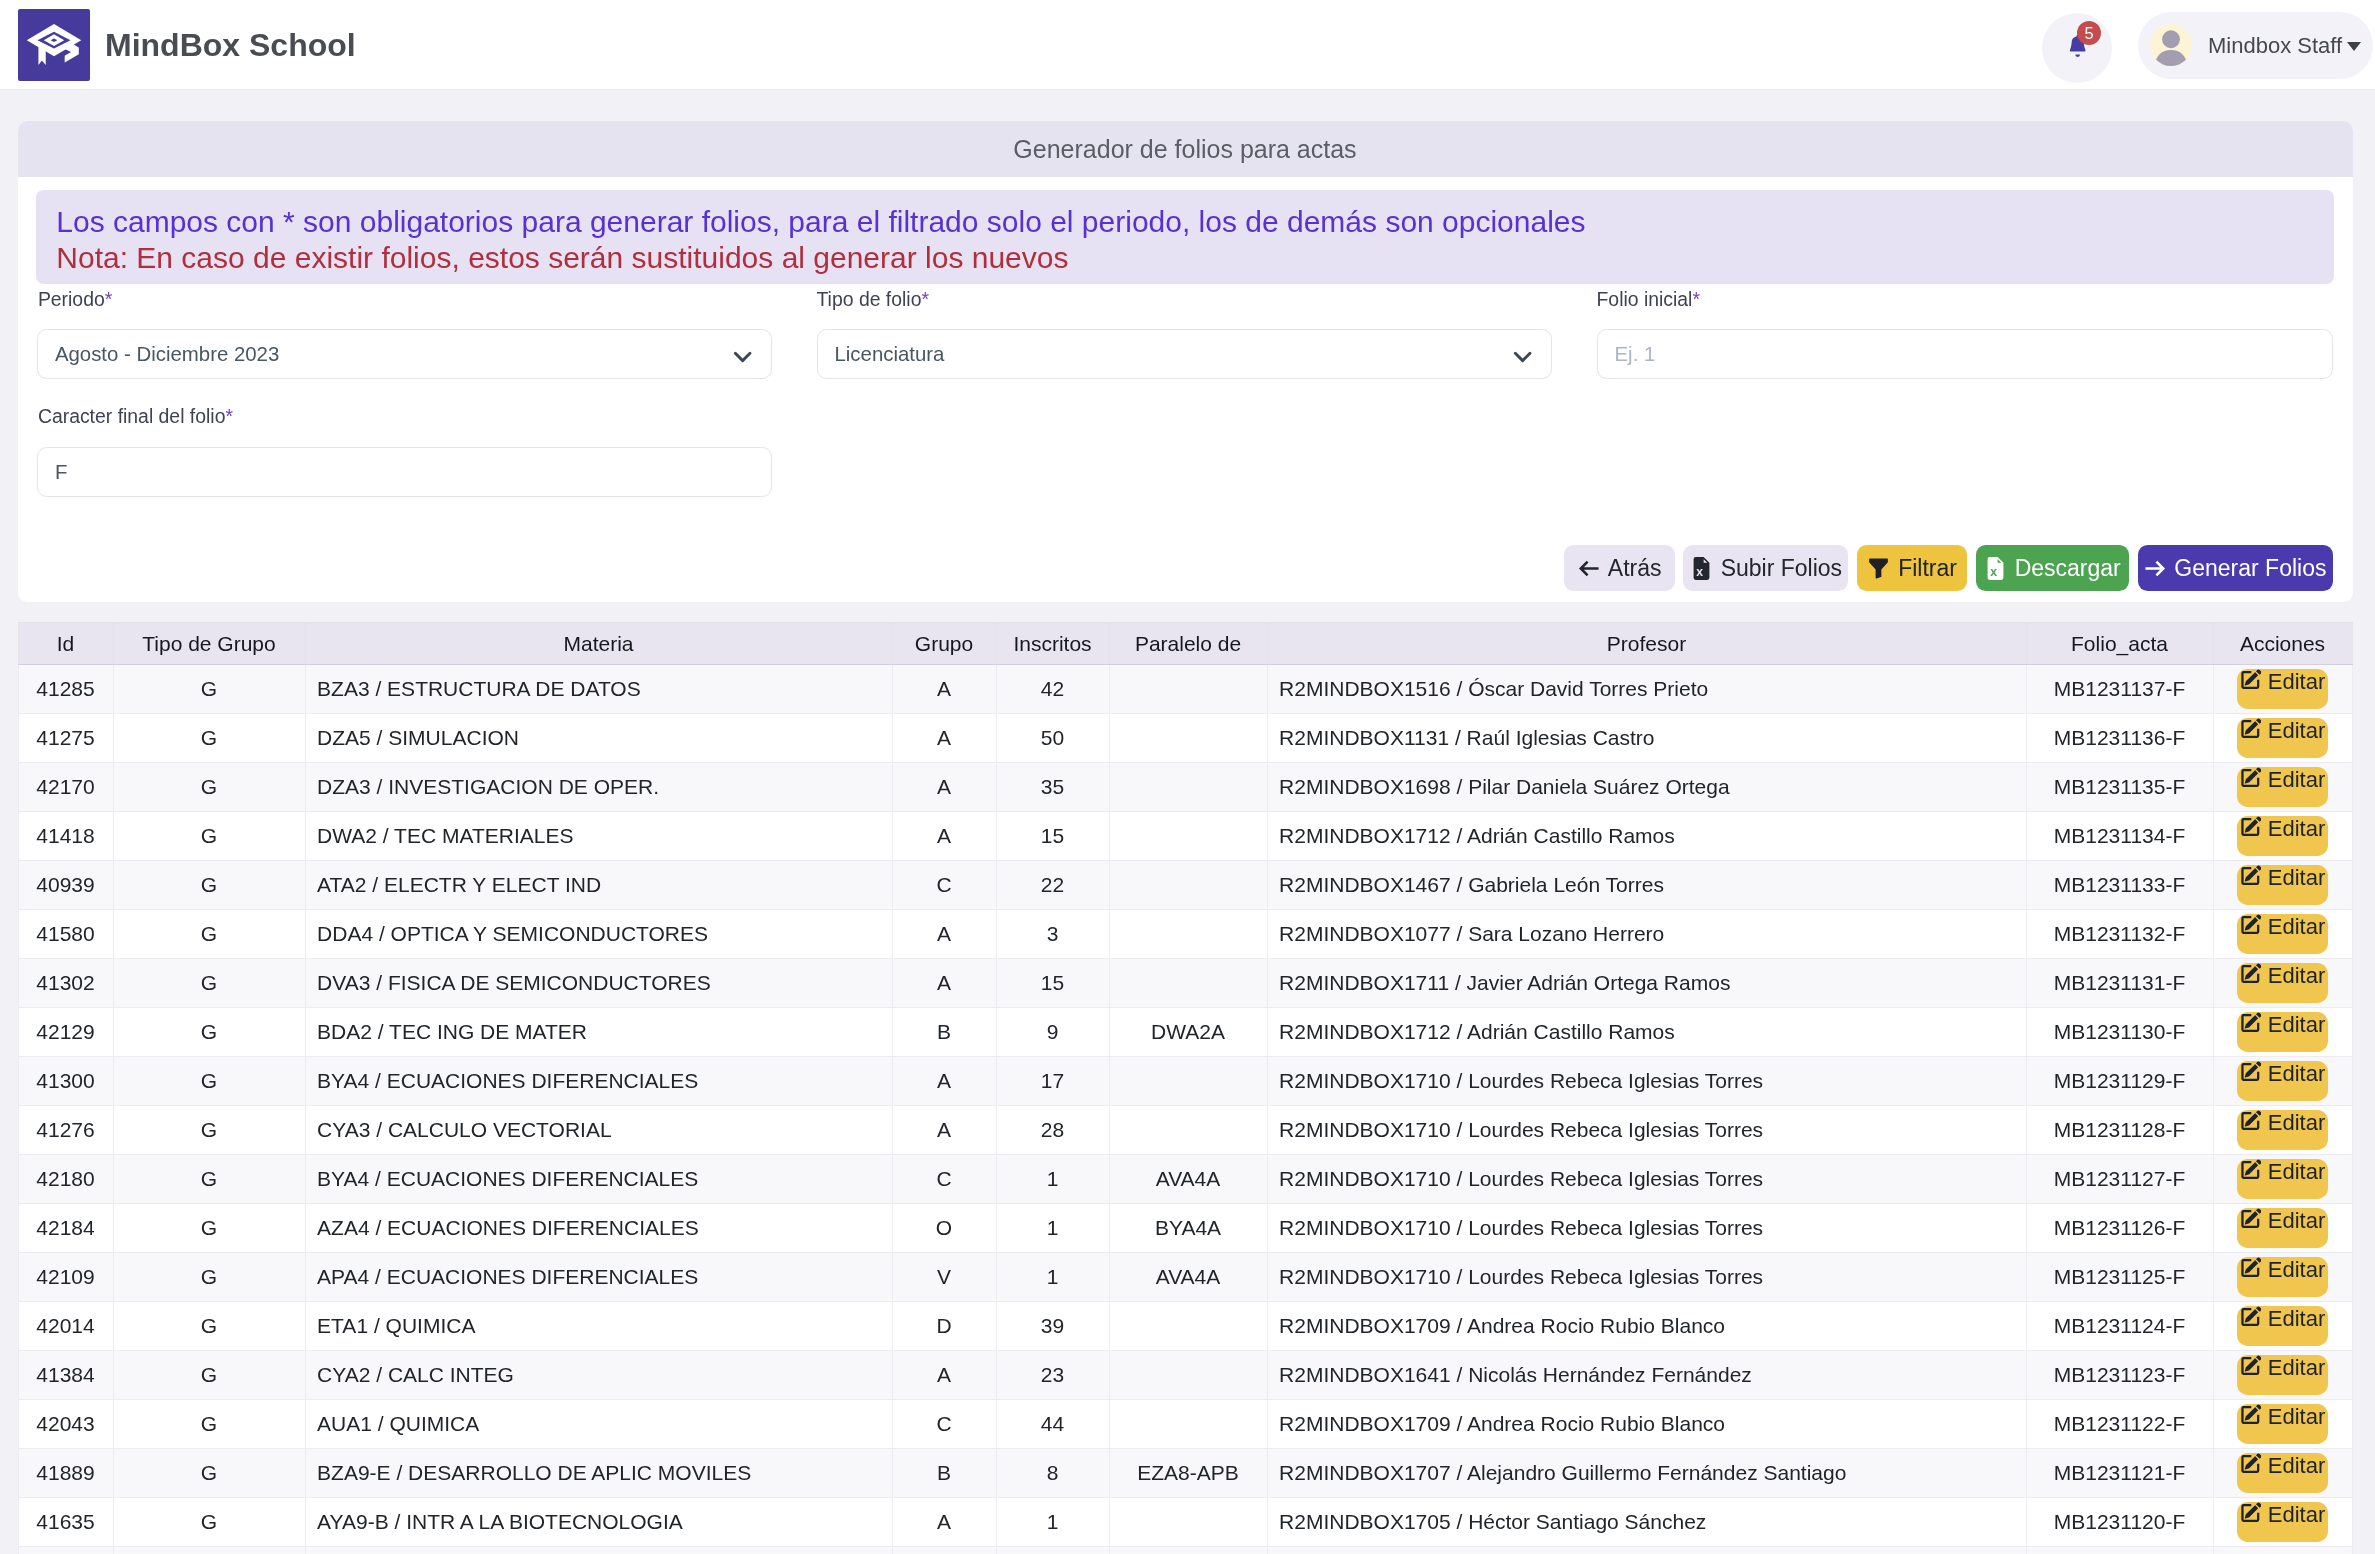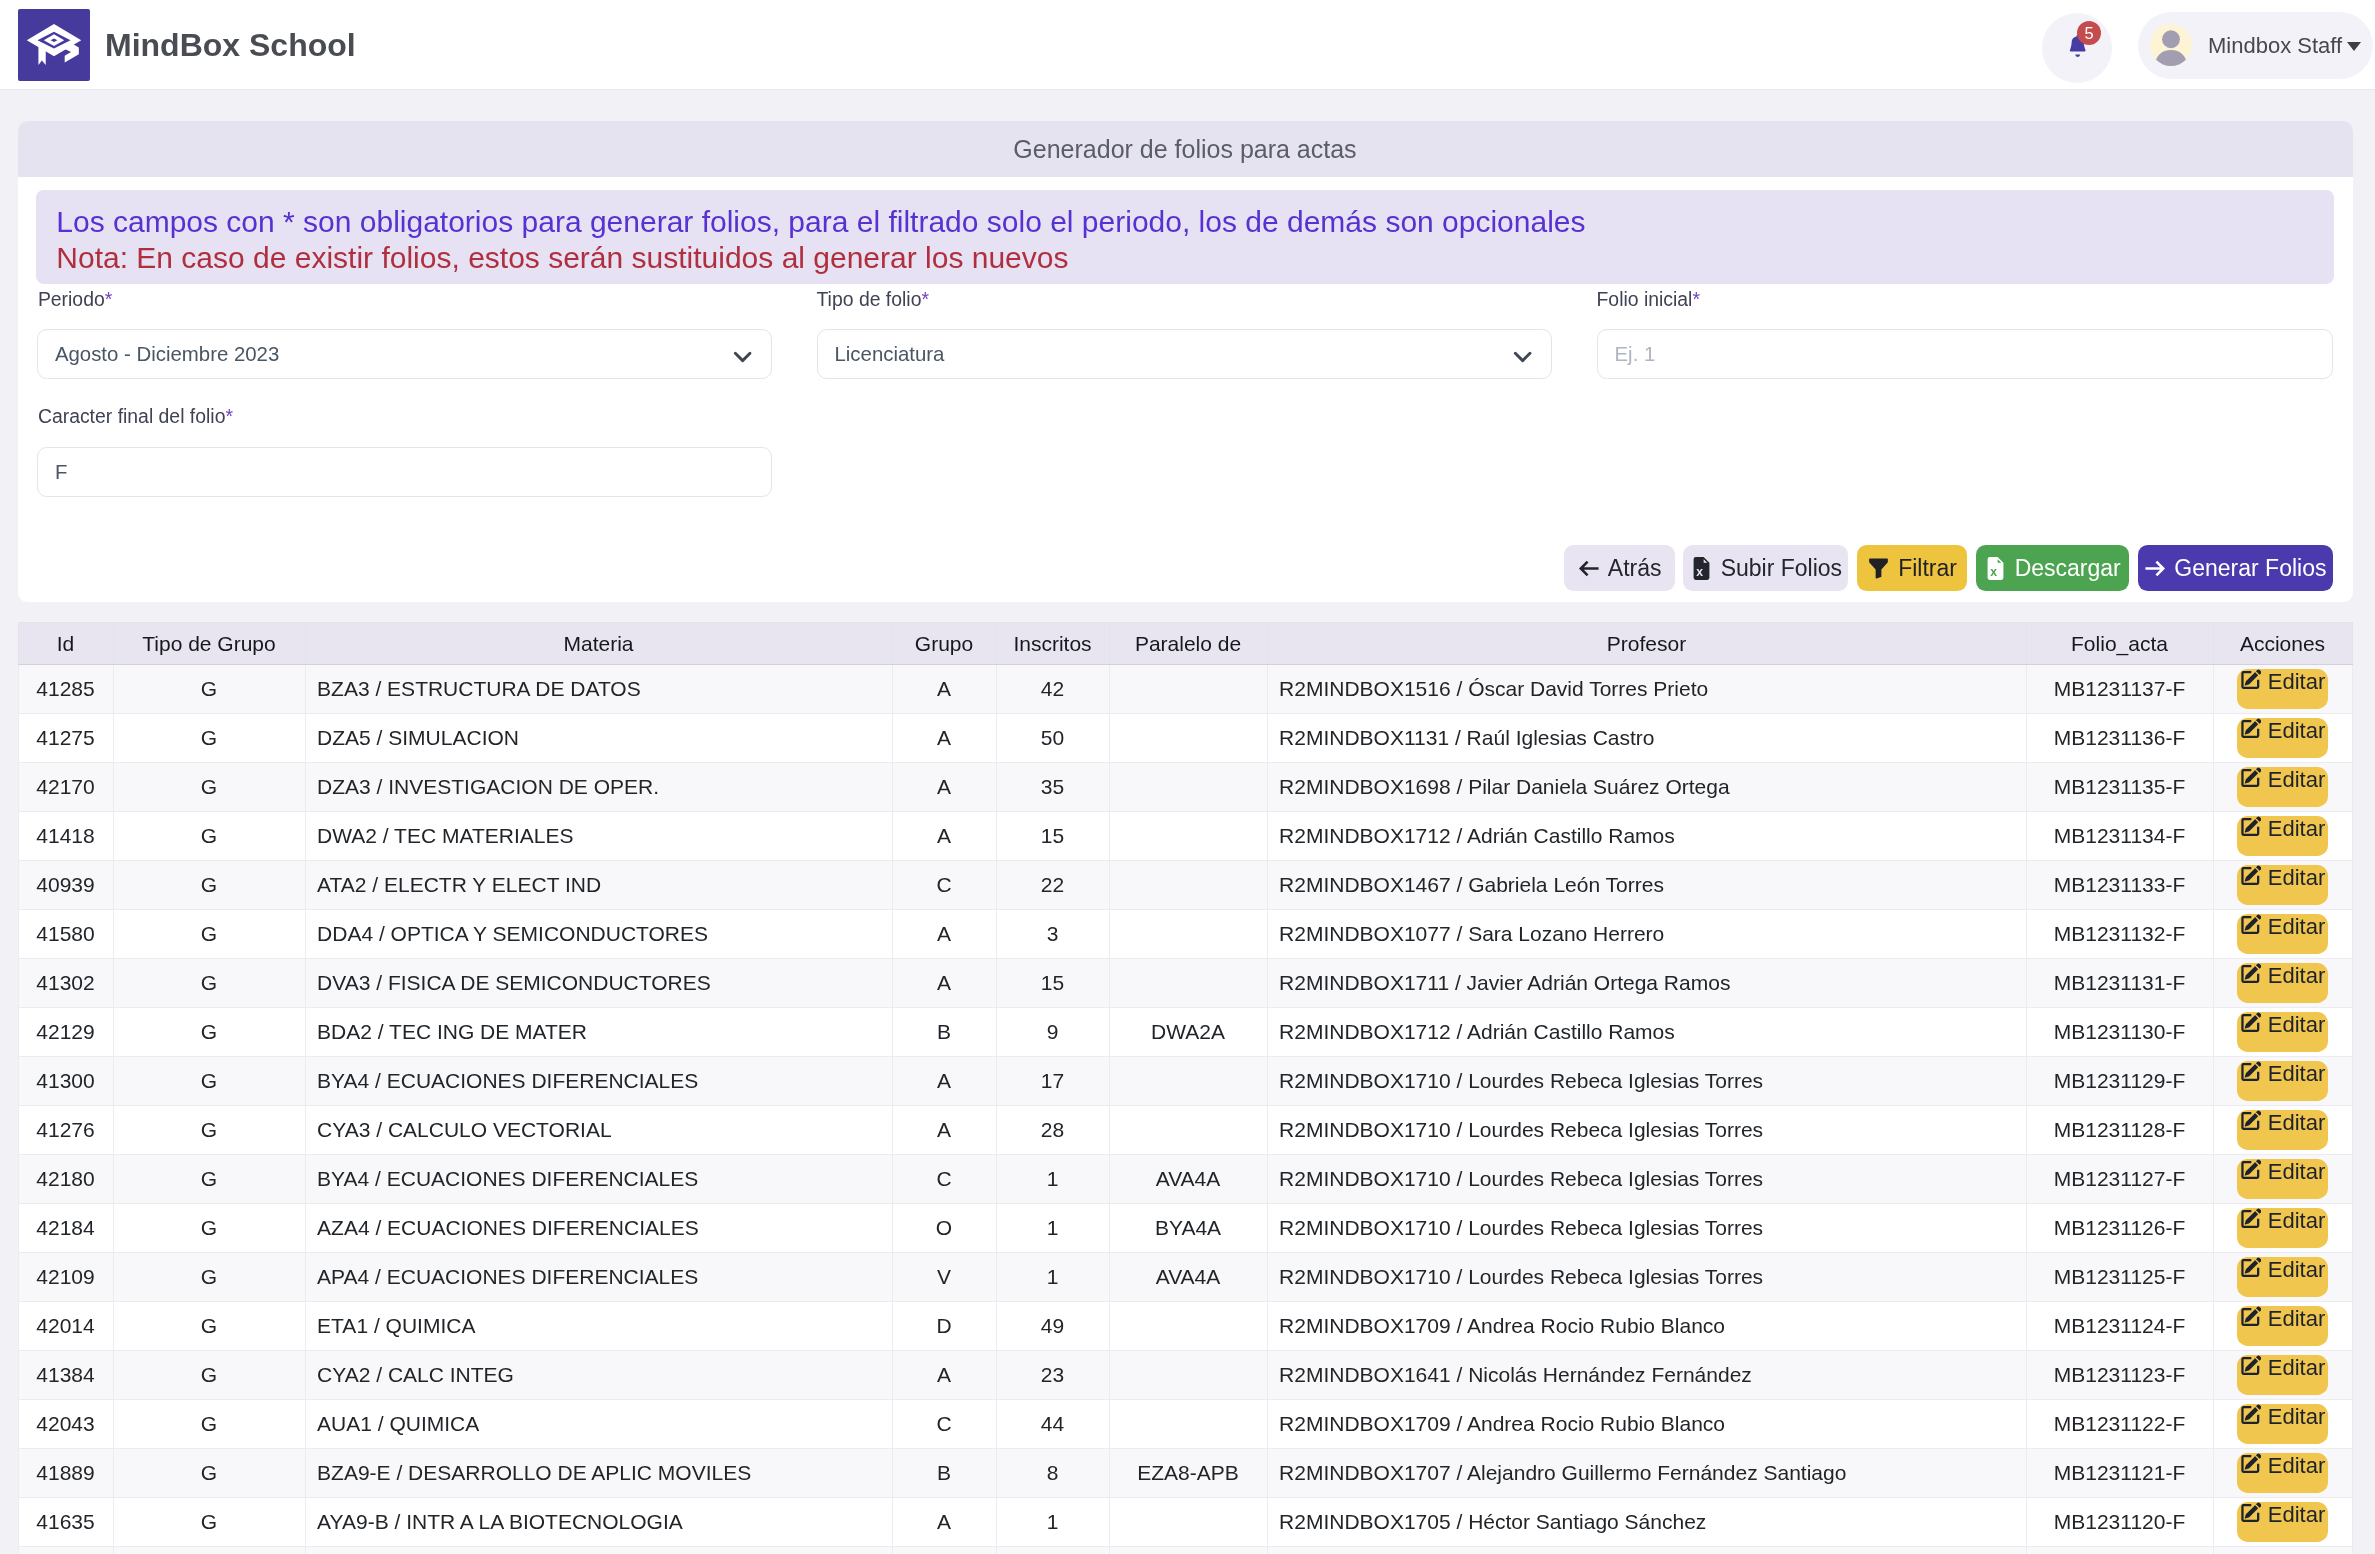--- a/index.html
+++ b/index.html
@@ -366,21 +366,21 @@
               <path fill="#1e222b" d="M12.77.88a1.55 1.55 0 0 1 2.2 0l.55.55a1.55 1.55 0 0 1 0 2.2l-.77.77-2.75-2.75.77-.77z"></path>
               <path fill="#1e222b" d="M11.3 2.35 4.6 9.05a1.2 1.2 0 0 0-.3.5l-.75 2.4a.4.4 0 0 0 .5.5l2.4-.75a1.2 1.2 0 0 0 .5-.3l6.7-6.7-2.75-2.75z"></path>
               <path fill="#1e222b" d="M1 3.1A1.6 1.6 0 0 1 2.6 1.5h5.9v1.7H2.7v10.1h10.1V8H14.5v5.4a1.6 1.6 0 0 1-1.6 1.6H2.6A1.6 1.6 0 0 1 1 13.4V3.1z"></path>
             </svg>Editar</span></td>
       </tr>
     <tr class="w">
         <td>42014</td>
         <td>G</td>
         <td class="l">ETA1 / QUIMICA</td>
         <td>D</td>
-        <td>49</td>
+        <td>39</td>
         <td></td>
         <td class="l">R2MINDBOX1709 / Andrea Rocio Rubio Blanco</td>
         <td>MB1231124-F</td>
         <td><span class="edit"><svg width="21.3" height="21.3" viewBox="0 0 16 16">
               <path fill="#1e222b" d="M12.77.88a1.55 1.55 0 0 1 2.2 0l.55.55a1.55 1.55 0 0 1 0 2.2l-.77.77-2.75-2.75.77-.77z"></path>
               <path fill="#1e222b" d="M11.3 2.35 4.6 9.05a1.2 1.2 0 0 0-.3.5l-.75 2.4a.4.4 0 0 0 .5.5l2.4-.75a1.2 1.2 0 0 0 .5-.3l6.7-6.7-2.75-2.75z"></path>
               <path fill="#1e222b" d="M1 3.1A1.6 1.6 0 0 1 2.6 1.5h5.9v1.7H2.7v10.1h10.1V8H14.5v5.4a1.6 1.6 0 0 1-1.6 1.6H2.6A1.6 1.6 0 0 1 1 13.4V3.1z"></path>
             </svg>Editar</span></td>
       </tr>
     <tr class="s">

